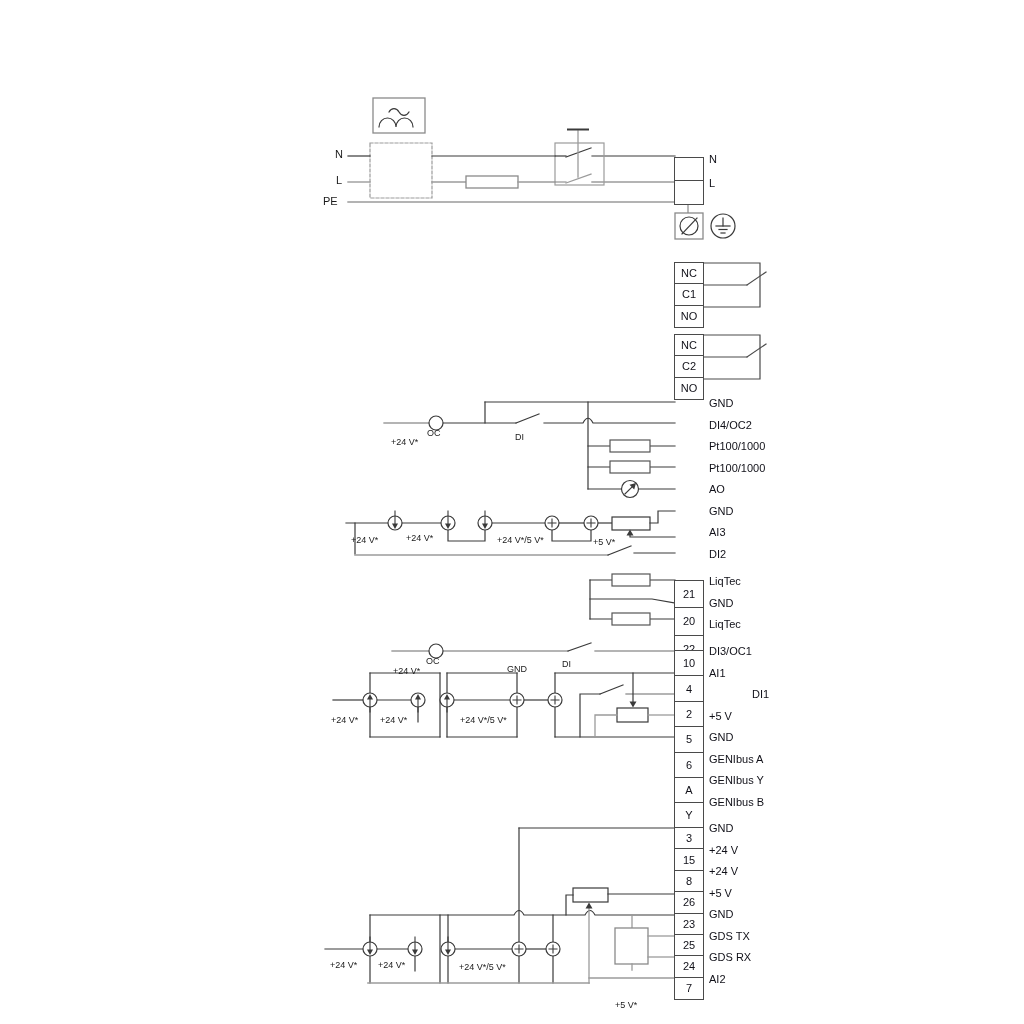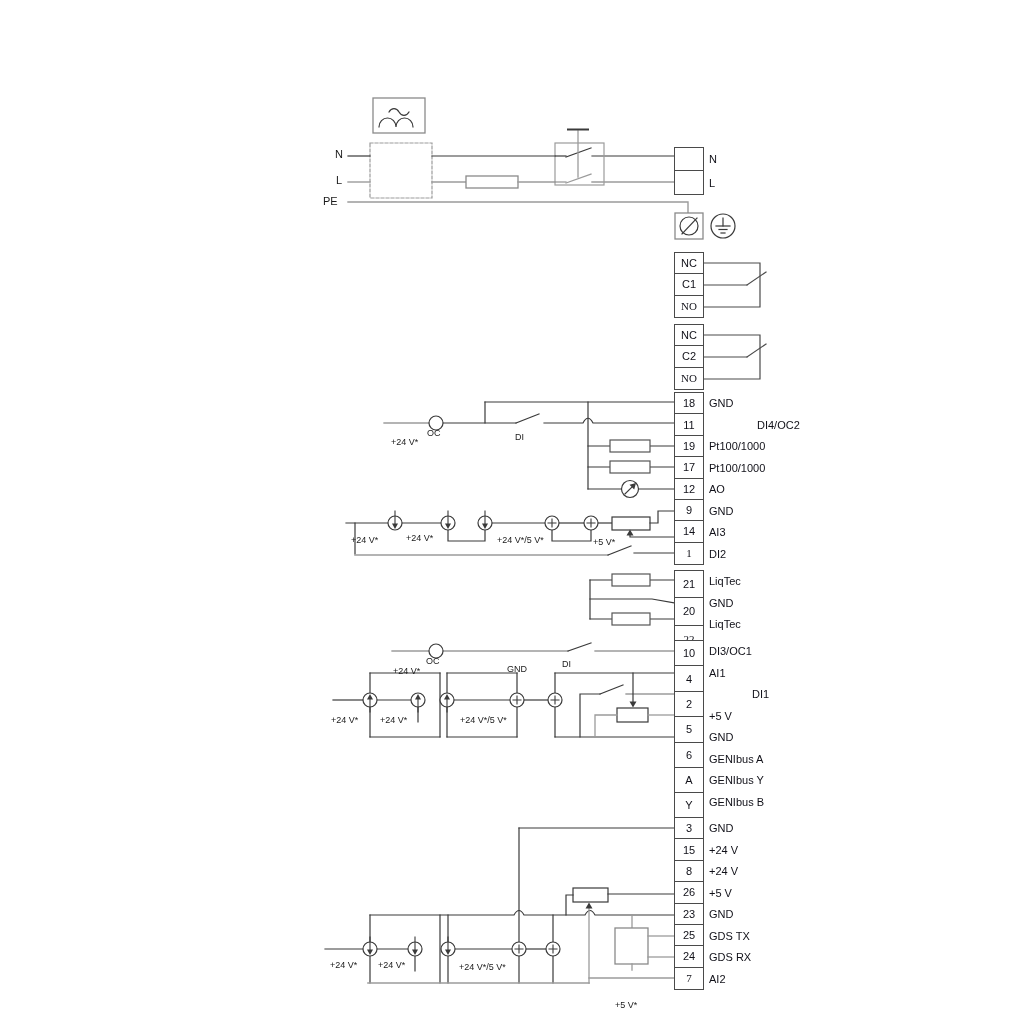--- a/index.html
+++ b/index.html
@@ -1,23 +1,23 @@
 <!DOCTYPE html>
 <html><head>
 <meta charset="utf-8">
 <style>
   html,body{margin:0;padding:0;background:#fff;}
   .canvas{position:relative;width:1024px;height:1024px;background:#ffffff;overflow:hidden;
           font-family:"Liberation Sans",sans-serif;color:#111;}
   svg.wires{position:absolute;left:0;top:0;}
   .strip{position:absolute;left:674px;width:30px;background:#7f1d1d;border:1px solid #4a4a4a;
-         box-sizing:border-box;display:grid;}
+         box-sizing:border-box;display:grid;margin-top:10px;}
   .strip .cell{border-bottom:1px solid #4a4a4a;display:flex;align-items:center;justify-content:center;
                font-size:11px;color:#101018;background:#fff;}
-  .strip .cell:last-child{border-bottom:none;font-family:Liberation Serif, serif;}
+  .strip .cell:last-child{border-bottom:none;}
   .tlabel{position:absolute;left:709px;font-size:11px;white-space:nowrap;color:#101018;line-height:14px;}
   .wl{position:absolute;font-size:9px;white-space:nowrap;color:#1a1a1a;line-height:10px;margin-top:32px;}
   .pin{position:absolute;font-size:11px;white-space:nowrap;color:#1a1a1a;line-height:12px;}
 </style>
 </head>
 <body>
 
 <div class="canvas">
 
   <svg class="wires" width="1024" height="1024" viewBox="0 0 1024 1024" fill="none" stroke-linecap="square">
@@ -256,48 +256,22 @@
         <span>NC</span>
       </div>
     <div class="cell">
         <span>C2</span>
       </div>
     <div class="cell">
         <span>NO</span>
       </div>
   </div>
 
-  <div class="strip" style="top:392px;height:173px;grid-template-rows:repeat(8,1fr);">
-    <div class="cell">
-        <span>18</span>
-      </div>
-    <div class="cell">
-        <span>11</span>
-      </div>
-    <div class="cell">
-        <span>19</span>
-      </div>
-    <div class="cell">
-        <span>17</span>
-      </div>
-    <div class="cell">
-        <span>12</span>
-      </div>
-    <div class="cell">
-        <span>9</span>
-      </div>
-    <div class="cell">
-        <span>14</span>
-      </div>
-    <div class="cell">
-        <span>1</span>
-      </div>
-  </div>
   <div class="tlabel" style="top:396px;">GND</div>
-  <div class="tlabel" style="top:418px;margin-left:48px;">DI4/OC2</div>
+  <div class="tlabel" style="top:418px;">DI4/OC2</div>
   <div class="tlabel" style="top:439px;">Pt100/1000</div>
   <div class="tlabel" style="top:461px;">Pt100/1000</div>
   <div class="tlabel" style="top:482px;">AO</div>
   <div class="tlabel" style="top:504px;">GND</div>
   <div class="tlabel" style="top:525px;">AI3</div>
   <div class="tlabel" style="top:547px;">DI2</div>
 
   <div class="strip" style="top:570px;height:84px;grid-template-rows:repeat(3,1fr);">
     <div class="cell">
         <span>21</span>

